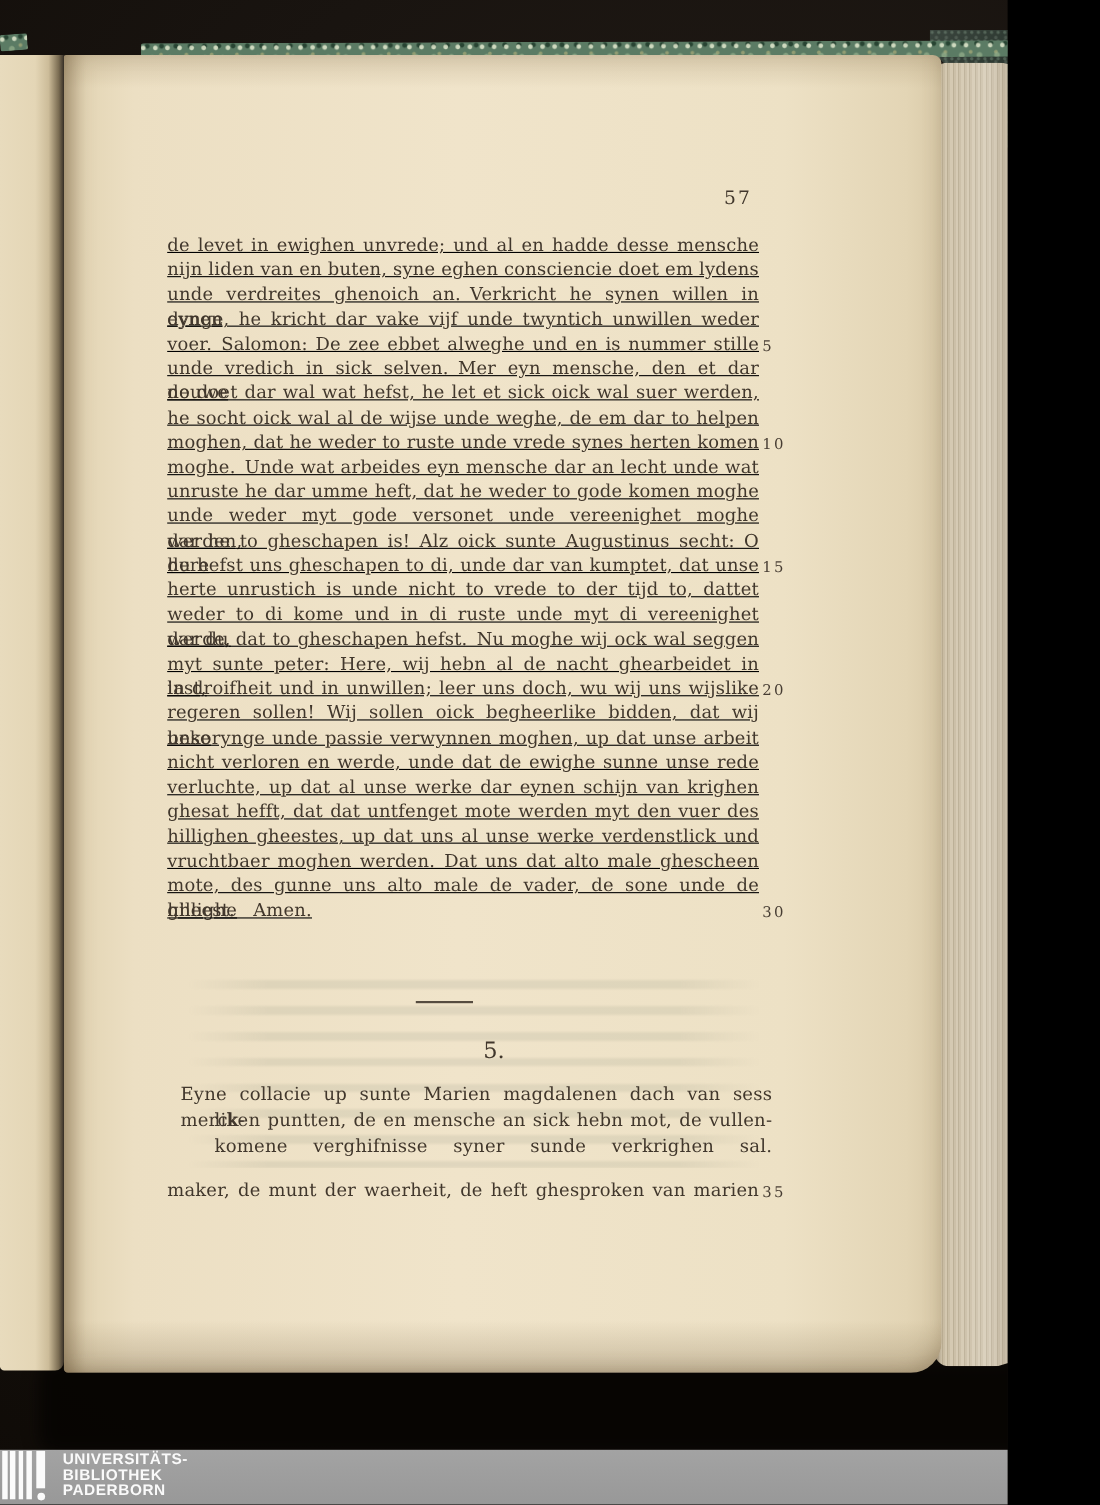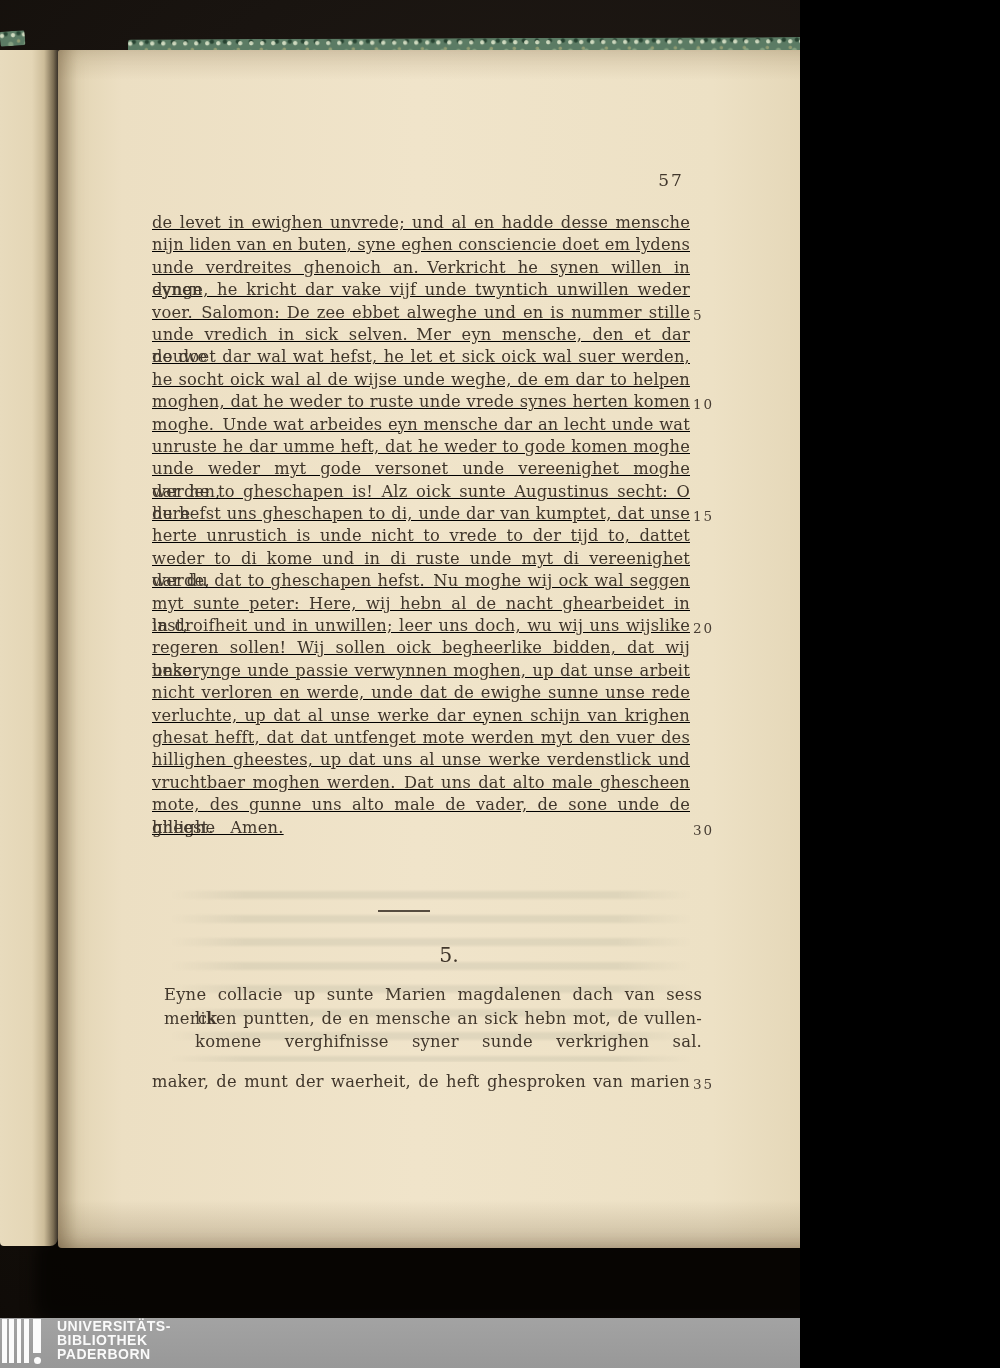--- a/index.html
+++ b/index.html
@@ -1,17 +1,17 @@
 <!DOCTYPE html>
 <html style="--ink: #41372c; --paper: #eee2c6; --leather: #243028; --marble: #5b7b64; --footertext: #fafafa;"><head>
 <meta charset="utf-8">
 <style>
   html,body{margin:0;padding:0;background:#000;}
   .scene{
-    position:relative;width:800px;height:1368px;overflow:hidden;
+    position:relative;width:916px;height:1368px;overflow:hidden;
     background:radial-gradient(circle at 72% 32%, #241d17 0%, #191410 48%, #0f0b07 100%);
     font-family:"DejaVu Serif", serif;
   }
   
   .leather{
     background-color:var(--leather,#243028);
     background-image:
       linear-gradient(135deg, rgba(255,255,255,.10) 0%, rgba(255,255,255,0) 45%),
       radial-gradient(circle at 40% 30%, rgba(150,182,156,.30) 0 1px, transparent 1.9px),
       radial-gradient(circle at 70% 65%, rgba(190,210,190,.18) 0 1px, transparent 2px);

